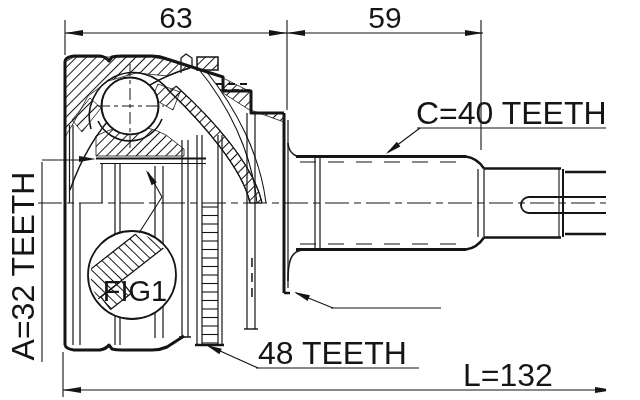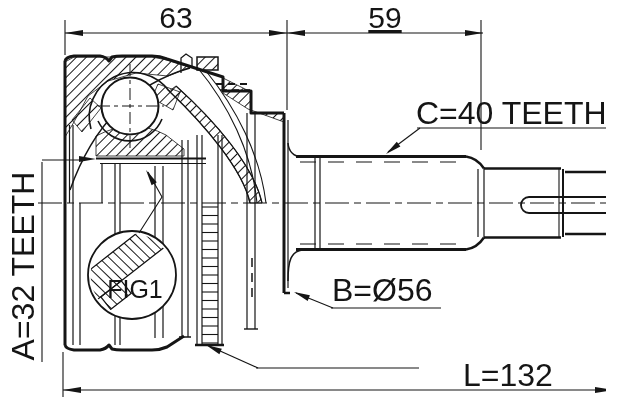--- a/index.html
+++ b/index.html
@@ -3,21 +3,21 @@
 <meta charset="utf-8">
 <style>
   html,body{margin:0;padding:0;background:#fff;}
   #stage{position:relative;width:606px;height:400px;background:#fff;overflow:hidden;
          font-family:"Liberation Sans",sans-serif;color:#151515;}
   #stage svg{position:absolute;left:0;top:0;}
   .lbl{position:absolute;white-space:nowrap;line-height:1;color:#151515;
        font-family:"Liberation Sans",sans-serif;}
   .dim{font-size:30px;}
   .ann{font-size:32px;}
-  .fig{font-size:25px;}
+  .fig{font-size:29px;}
   .ctr{text-align:center;}
   #a-label{left:-87px;top:250px;width:220px;height:32px;transform:rotate(-90deg);}
 </style>
 </head>
 <body>
 
 <div id="stage">
 
 <svg width="640" height="400" viewBox="0 0 640 400">
   <defs>
@@ -193,26 +193,26 @@
         <polygon points="613,390 595,387 595,393"></polygon>
     <polygon points="96,159 79,156 79,162"></polygon>
     <polygon points="386,154 400.4,146.6 396.8,141.8"></polygon>
     <polygon points="294,292 307.7,300.9 309.9,295.3"></polygon>
     <polygon points="206,345 219.4,354.2 221.8,348.8"></polygon>
   </g>
 </svg>
 
 <div class="lbl dim ctr" style="left:146px;top:3px;width:60px;">63</div>
 
-<div class="lbl dim ctr" style="left:355px;top:3px;width:60px;text-decoration:underline;">59</div>
+<div class="lbl dim ctr" style="left:355px;top:3px;width:60px;">59</div>
 
 <div class="lbl ann" style="left:416px;top:97px;">C=40 TEETH</div>
 
 <div class="lbl ann ctr" id="a-label">A=32 TEETH</div>
 
-<div class="lbl ann" style="left:332px;top:274px;">B=Ø56</div>
-
+
+<div class="lbl ann" style="left:258px;top:337px;">48 TEETH</div>
 
 <div class="lbl fig ctr" style="left:100px;top:277px;width:70px;">FIG1</div>
 
 <div class="lbl ann" style="left:463px;top:359px;">L=132</div>
 
 </div>
 
 </body></html>

